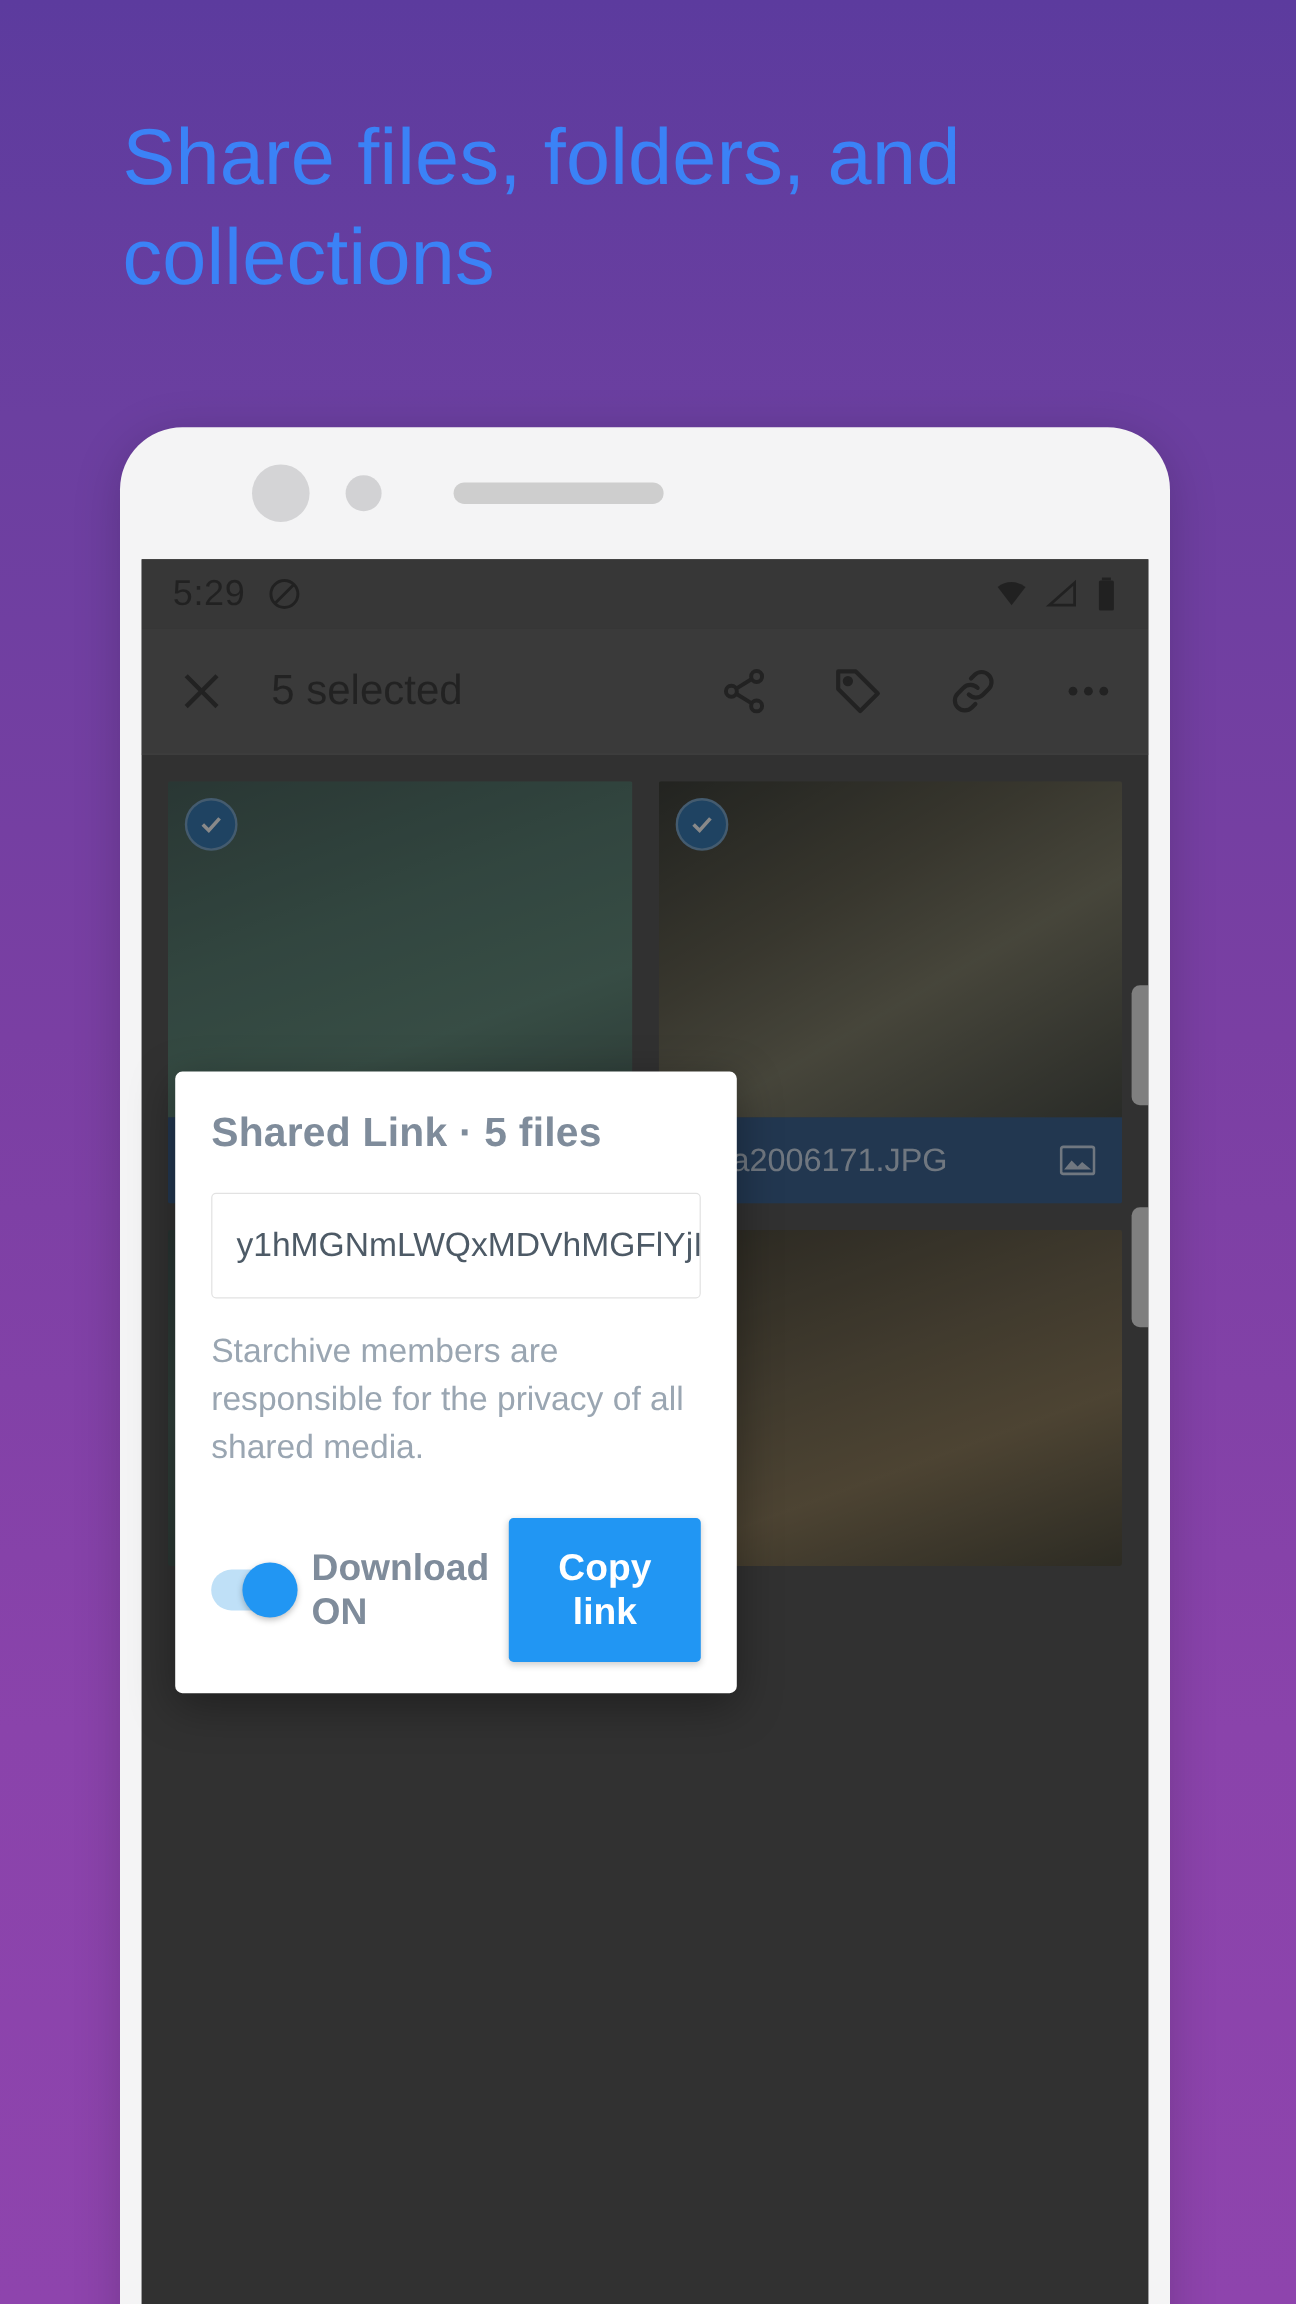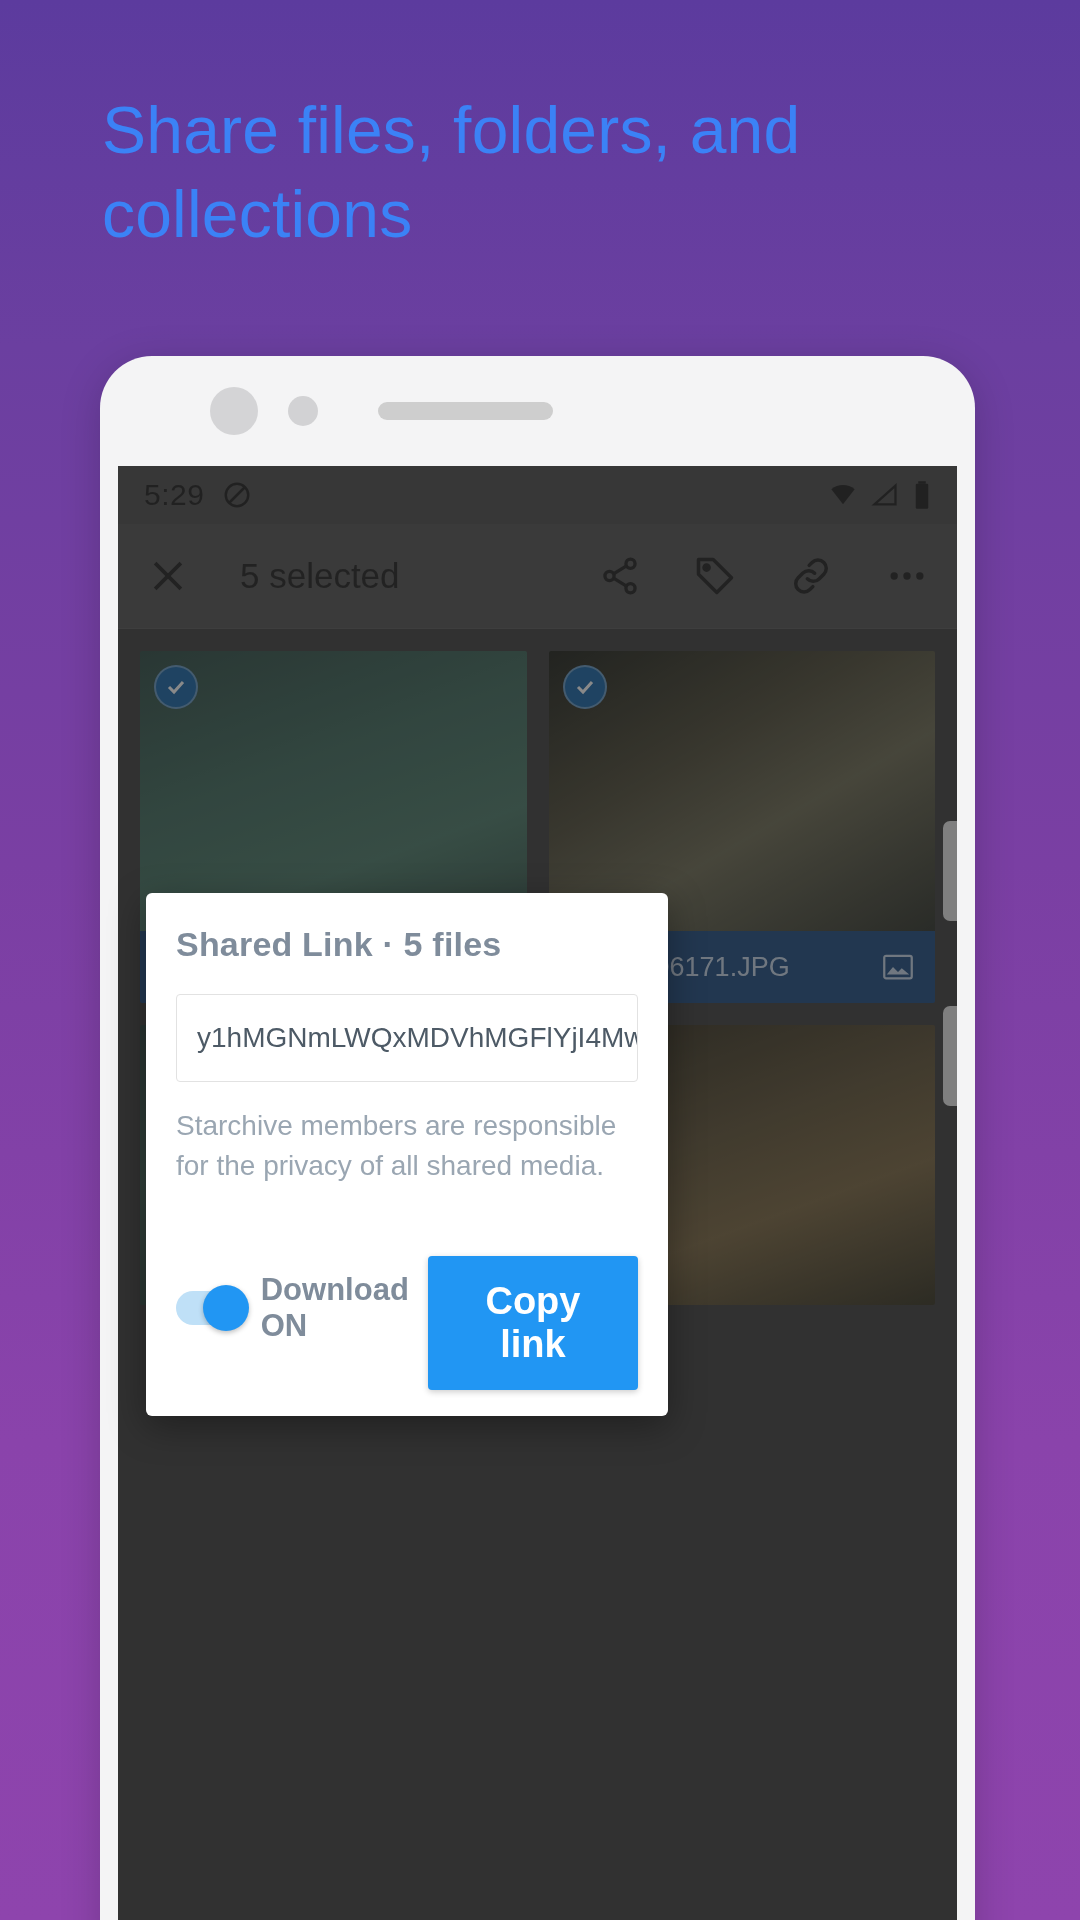--- a/index.html
+++ b/index.html
@@ -60,21 +60,20 @@
   .sb-left { display:flex; align-items:center; gap:18px; }
   .sb-time { font-size:30px; color:#1a1a1a; letter-spacing:0.5px;}
   .sb-right { display:flex; align-items:center; gap:14px; }
 
   
   .toolbar {
     position:relative; height:105px;
     display:flex; align-items:center;
     padding:0 28px; background:#505050;
     border-bottom:1px solid #5a5a5a;
-    gap:14px;
   }
   .tb-title { font-size:35px; color:#1c1c1c; margin-left:36px; flex:1; }
   .tb-icons { display:flex; align-items:center; gap:52px; }
 
   
   .grid {
     position:relative;
     display:grid; grid-template-columns:1fr 1fr;
     gap:22px; padding:22px;
   }
@@ -98,21 +97,21 @@
   }
   .checkmark.empty { background:transparent; border:3px solid rgba(255,255,255,.55); }
 
   
   .sidetab { position:absolute; right:0; width:14px; background:#e8e8e8; border-radius:7px 0 0 7px; z-index:4;}
 
   
   .dialog {
     position:absolute;
     left:146px; top:893px;
-    width:522px;
+    width:468px;
     background:#ffffff;
     border-radius:6px;
     box-shadow:0 10px 36px rgba(0,0,0,0.35);
     padding:32px 30px 26px 30px;
     z-index:20;
   }
   .dlg-title { font-size:34px; font-weight:bold; color:#7f8c9b; letter-spacing:0.2px; }
   .dlg-field {
     margin-top:30px;
     border:1px solid #e2e2e2; border-radius:4px;
@@ -136,26 +135,25 @@
     background:#bfe0f7; position:relative;
   }
   .toggle .knob {
     position:absolute; right:-2px; top:-6px;
     width:46px; height:46px; border-radius:50%;
     background:#2196f3; box-shadow:0 2px 5px rgba(0,0,0,0.25);
   }
   .toggle-label { font-size:31px; font-weight:bold; color:#7f8c9b; }
   .copy-btn {
     background:#2196f3; color:#ffffff;
-    font-size:38px; font-weight:bold;
+    font-size:31px; font-weight:bold;
     border:none; border-radius:4px;
     padding:24px 34px;
     cursor:pointer;
     box-shadow:0 2px 6px rgba(0,0,0,0.2);
-    margin-top:30px;
   }
   .icon { display:inline-block; line-height:0; }
 </style>
 </head>
 <body>
 
 <div class="headline">Share files, folders, and collections</div>
 
 <div class="phone">
 

